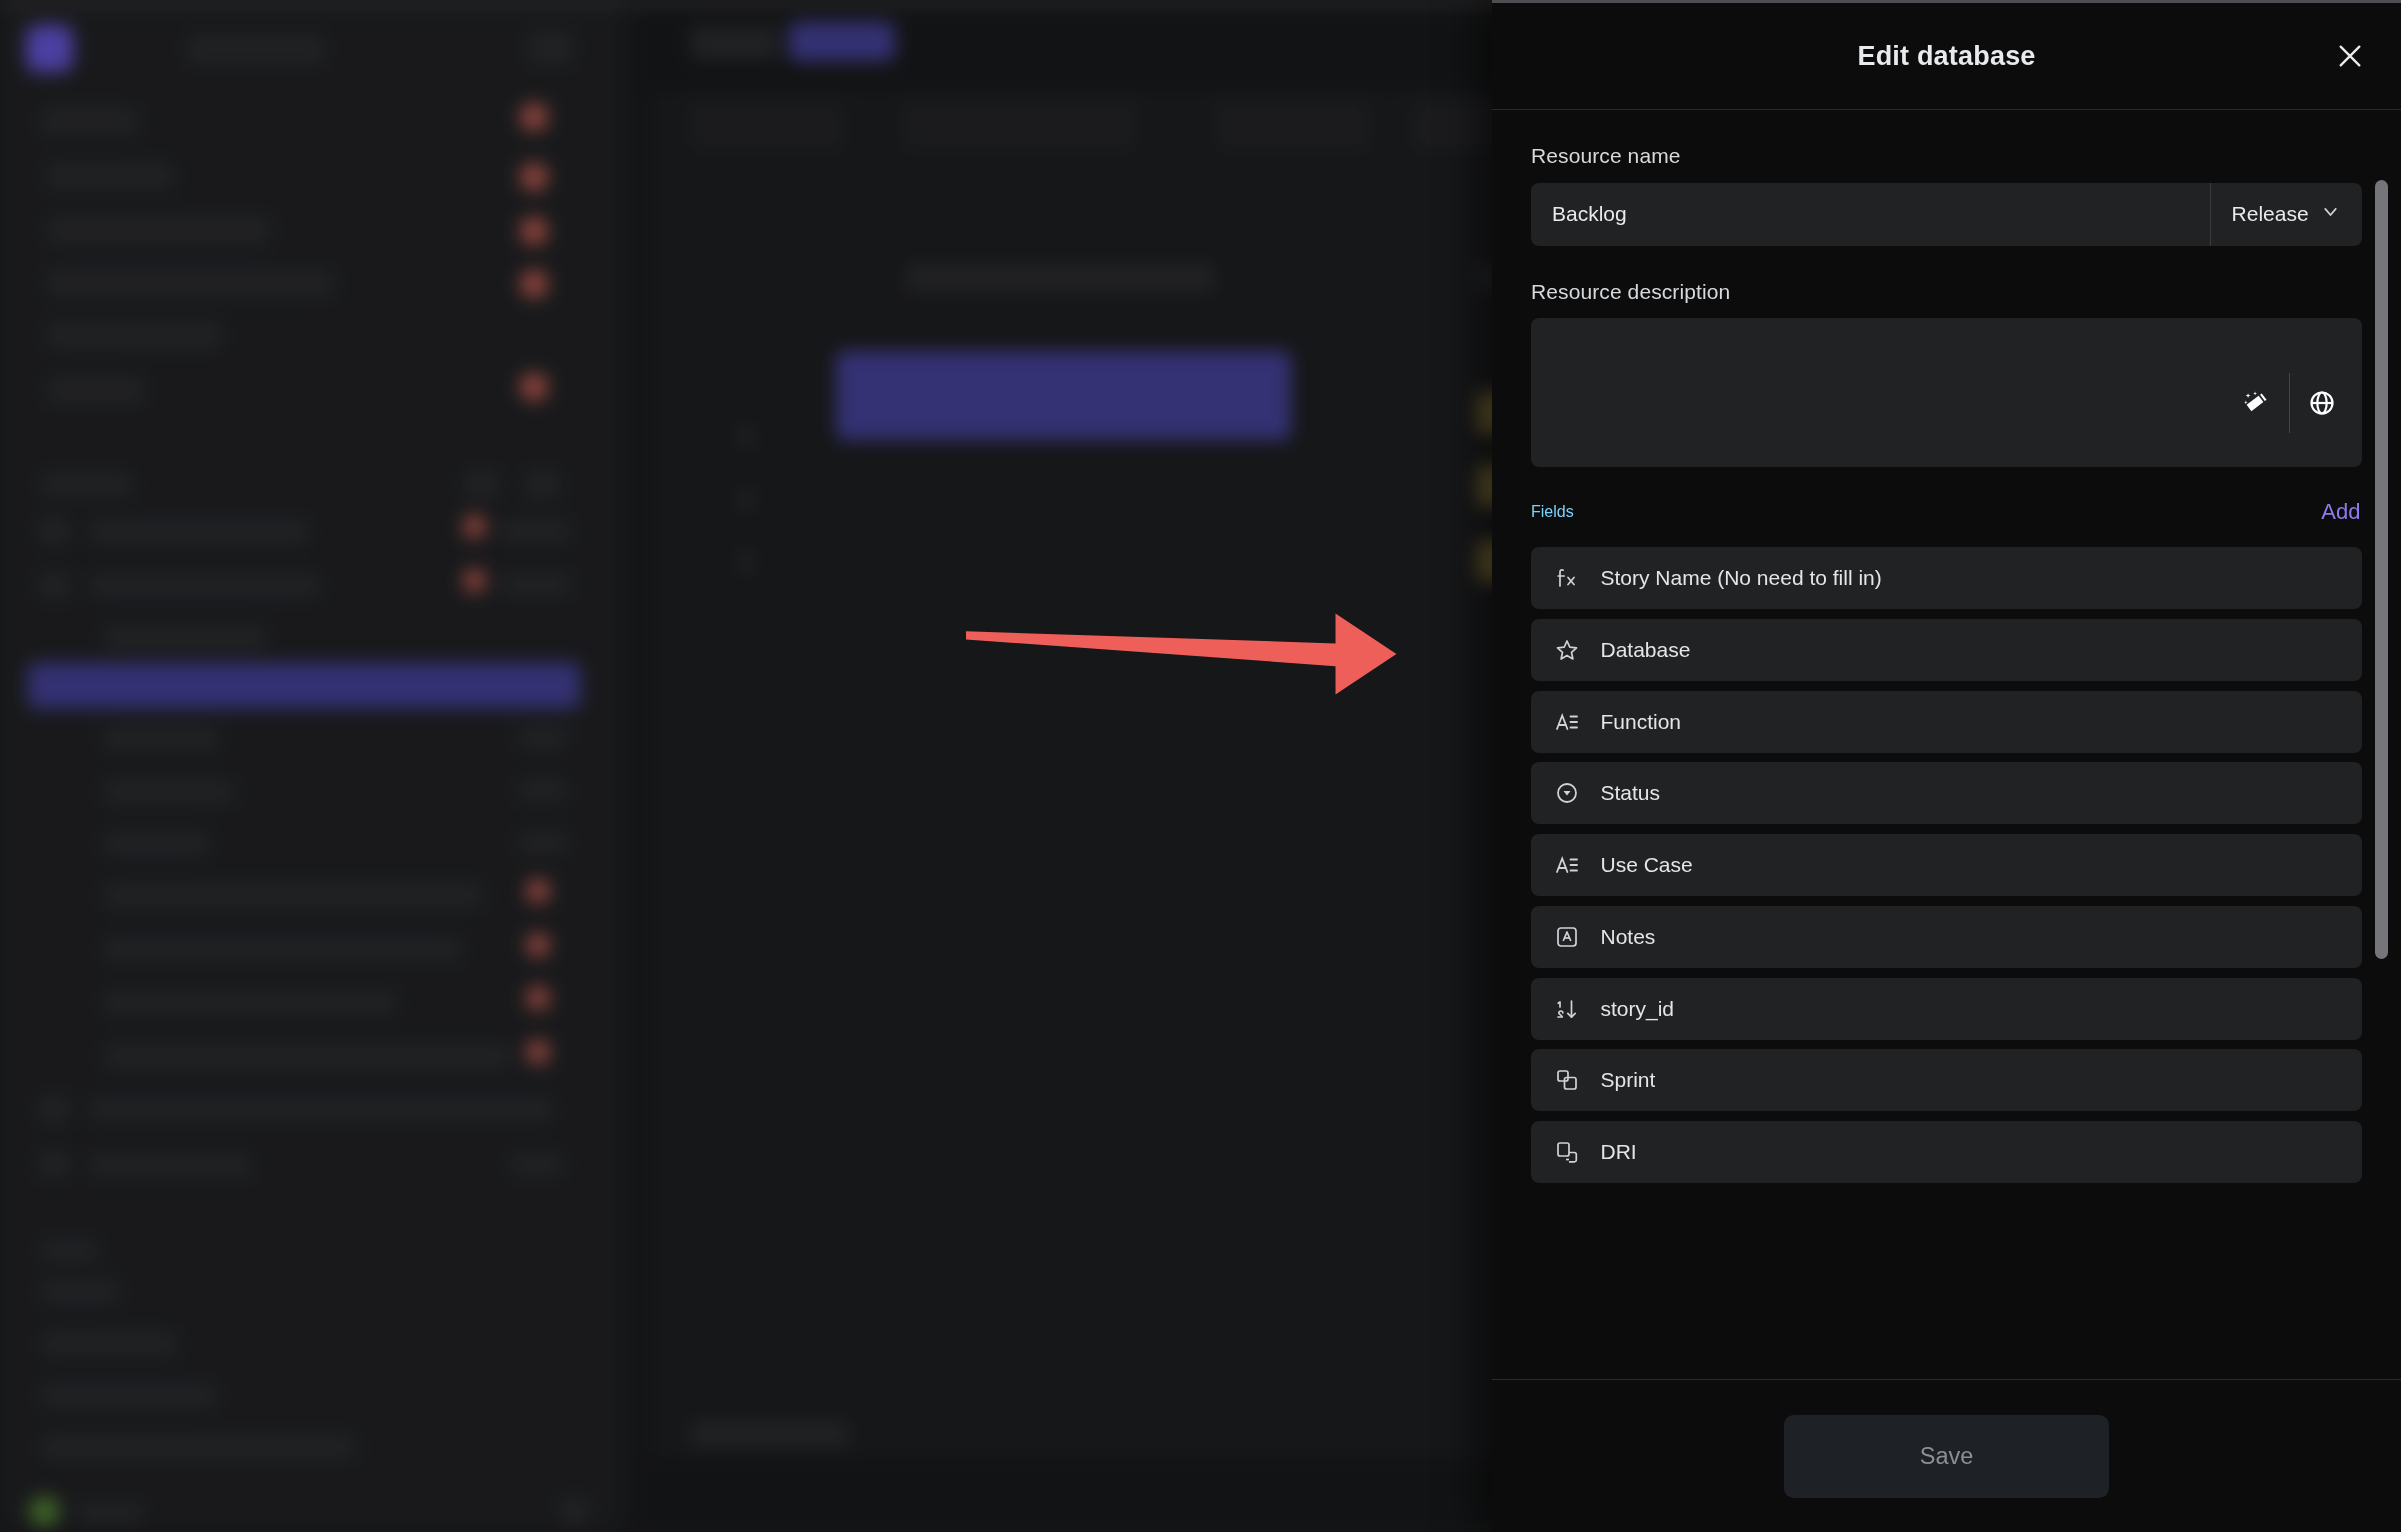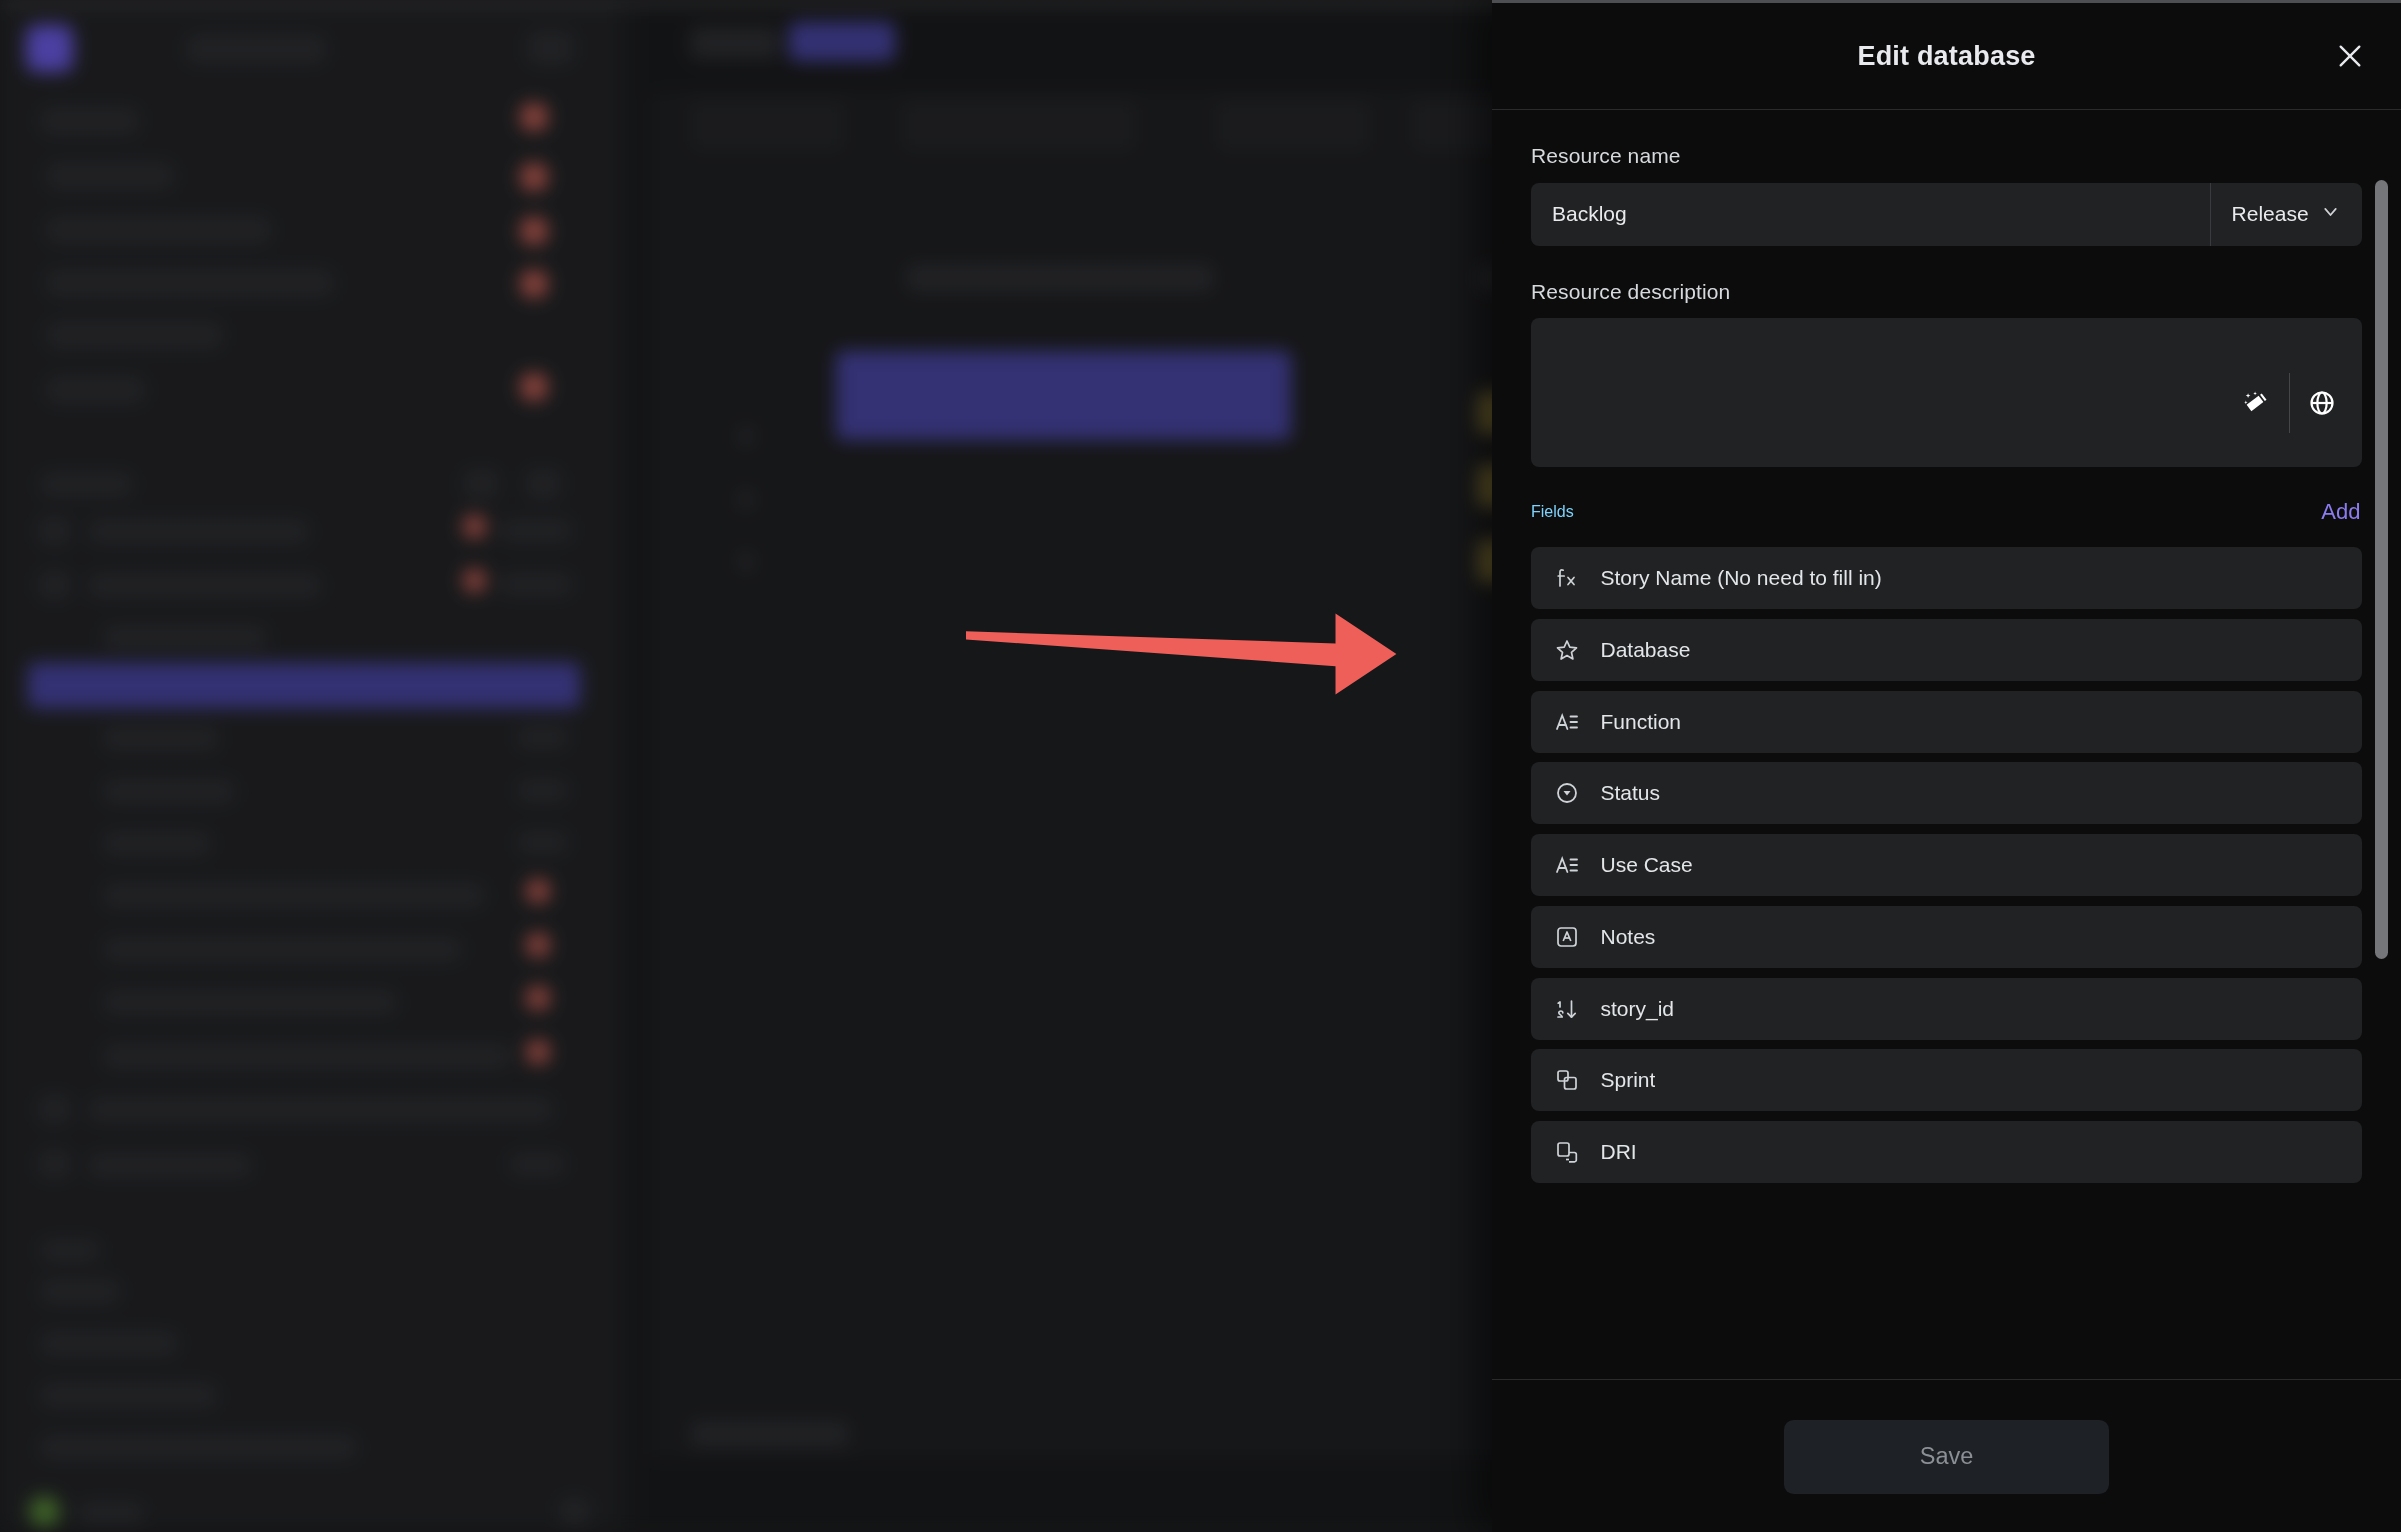--- a/index.html
+++ b/index.html
@@ -241,21 +241,21 @@
   }
 
   .panel-footer {
     flex: none;
     height: 154px;
     border-top: 0.8px solid #2b2b2d;
     display: flex; align-items: center; justify-content: center;
     background: #0c0c0d;
   }
   .save-btn {
-    width: 325px; height: 74px;
+    width: 325px; height: 83px;
     background: #1e2125;
     border: none;
     border-radius: 9.7px;
     color: #8b9097;
     font-size: 23.5px;
     font-family: "Liberation Sans", sans-serif;
     cursor: pointer;
   }
 
   

